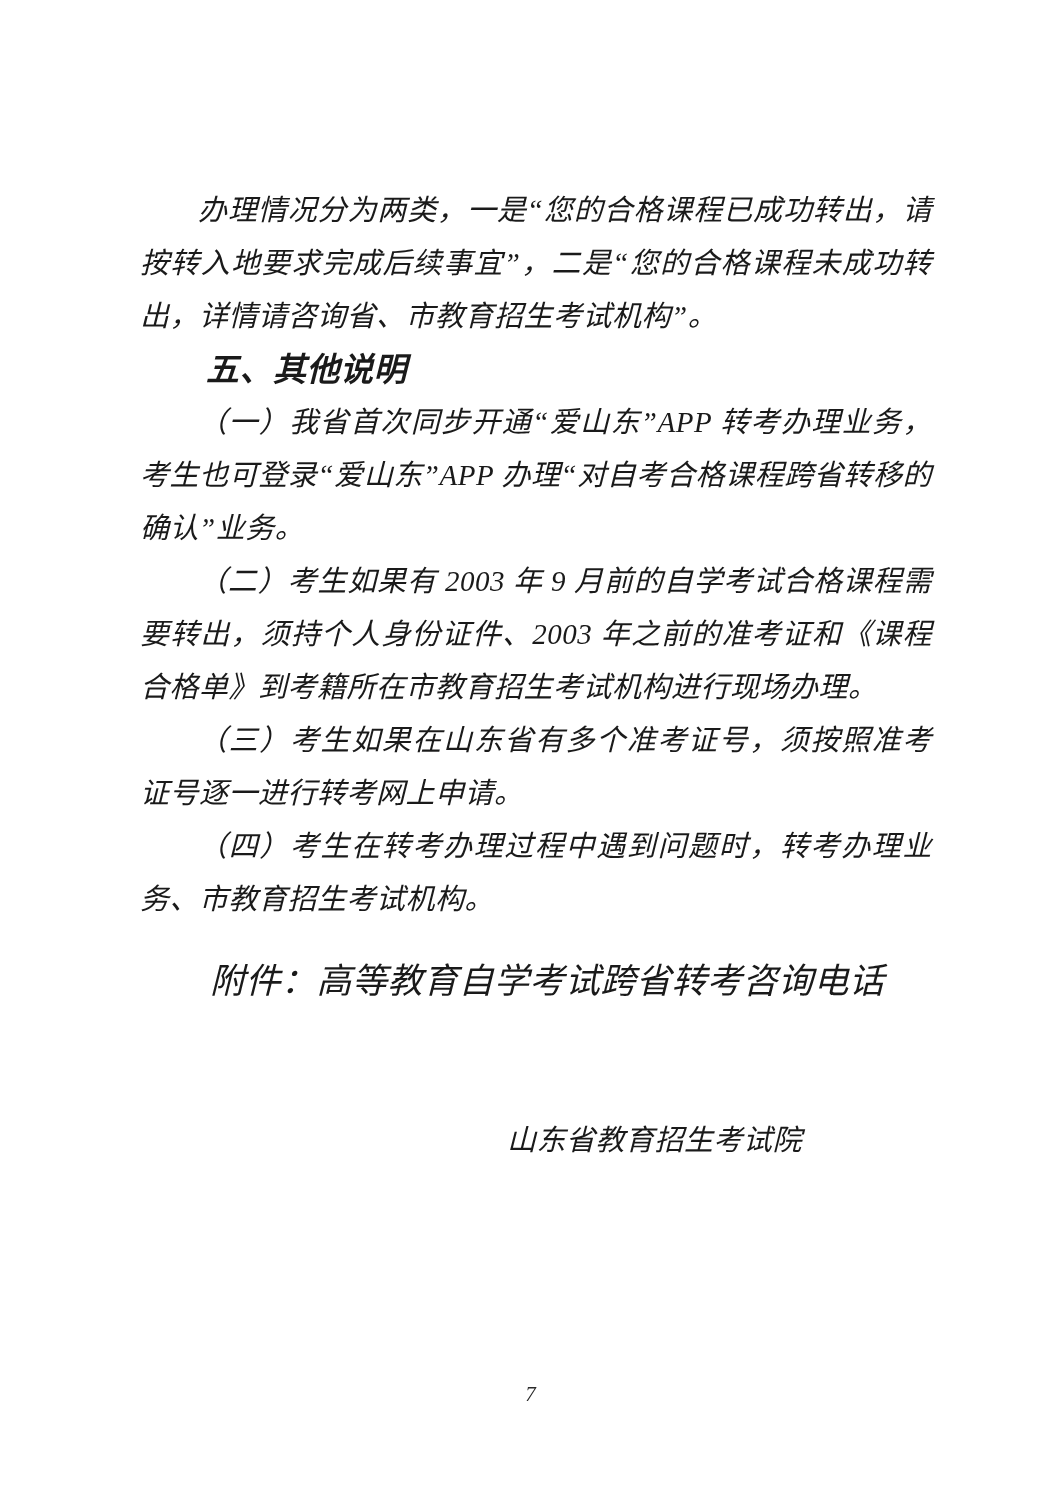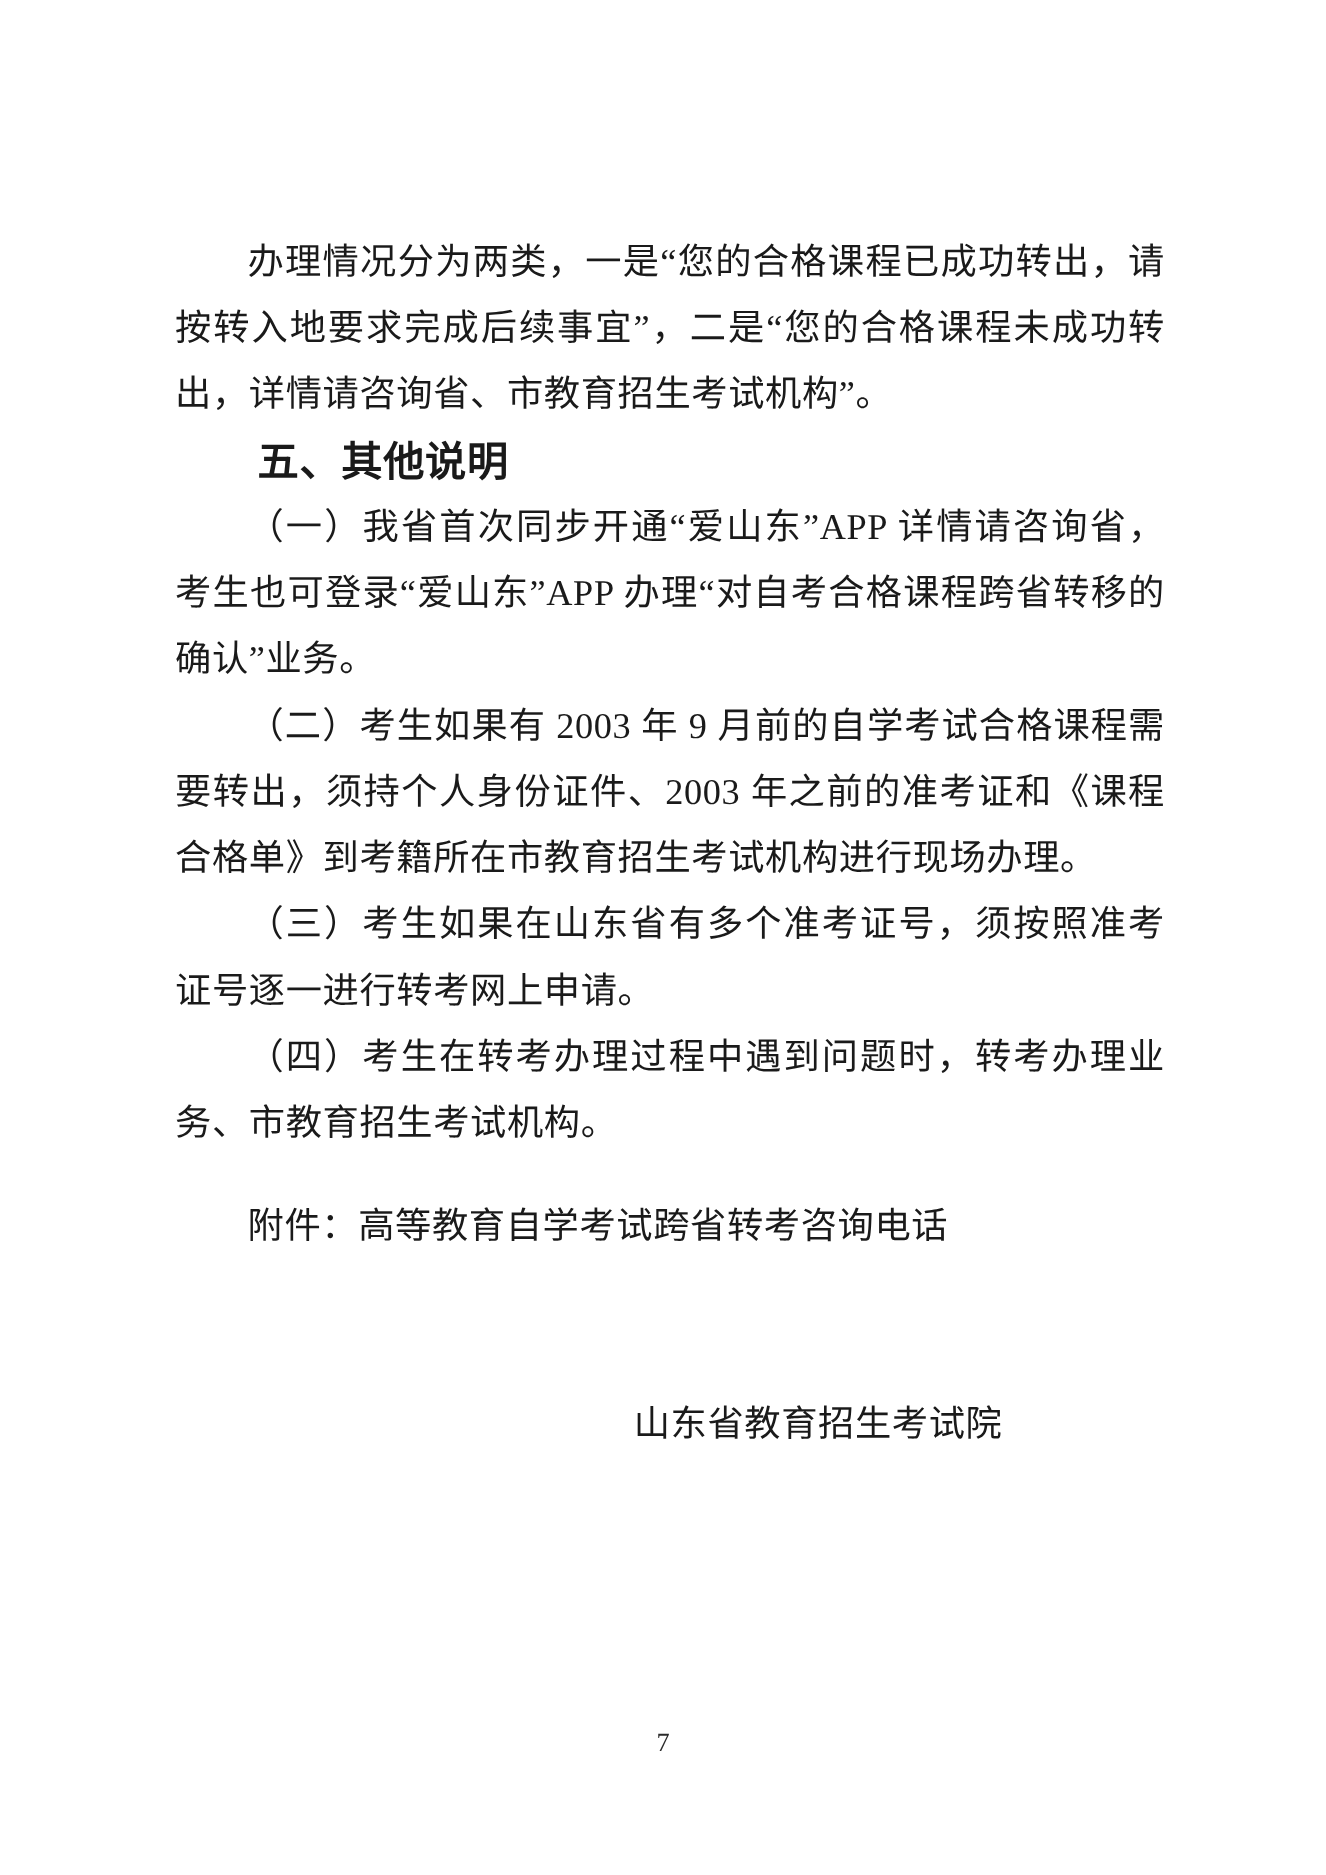--- a/index.html
+++ b/index.html
@@ -8,20 +8,21 @@
     background: #ffffff;
   }
   .page {
     position: relative;
     width: 1061px;
     height: 1500px;
     background: #ffffff;
     color: #1a1a1a;
     font-family: "Liberation Serif", "DejaVu Serif", serif;
     overflow: hidden;
+    font-style: italic;
   }
   .content {
     position: absolute;
     left: 140px;
     top: 184px;
     width: 792px;
   }
   .body-par {
     margin: 0;
     font-size: 29px;
@@ -34,21 +35,21 @@
     margin: 0;
     font-family: "Liberation Sans", "DejaVu Sans", sans-serif;
     font-weight: bold;
     font-size: 33px;
     line-height: 53px;
     text-indent: 2em;
     letter-spacing: 0.5px;
   }
   .attachment {
     margin: 29px 0 0 0;
-    font-size: 29px;
+    font-size: 35px;
     line-height: 53px;
     text-indent: 2em;
     letter-spacing: 0.5px;
   }
   .signature {
     margin: 106px 118px 0 auto;
     width: -moz-fit-content;
     width: fit-content;
     text-align: center;
     font-size: 29px;
@@ -71,21 +72,21 @@
 </style>
 </head>
 <body>
 
 <div class="page">
   <div class="content">
     <p class="body-par">办理情况分为两类，一是“您的合格课程已成功转出，请按转入地要求完成后续事宜”，二是“您的合格课程未成功转出，详情请咨询省、市教育招生考试机构”。</p>
 
     <h3 class="section-heading">五、其他说明</h3>
 
-    <p class="body-par">（一）我省首次同步开通“爱山东”APP 详情请咨询省，考生也可登录“爱山东”APP 办理“对自考合格课程跨省转移的确认”业务。</p>
+    <p class="body-par">（一）我省首次同步开通“爱山东”APP 转考办理业务，考生也可登录“爱山东”APP 办理“对自考合格课程跨省转移的确认”业务。</p>
 
     <p class="body-par">（二）考生如果有 2003 年 9 月前的自学考试合格课程需要转出，须持个人身份证件、2003 年之前的准考证和《课程合格单》到考籍所在市教育招生考试机构进行现场办理。</p>
 
     <p class="body-par">（三）考生如果在山东省有多个准考证号，须按照准考证号逐一进行转考网上申请。</p>
 
     <p class="body-par">（四）考生在转考办理过程中遇到问题时，转考办理业务、市教育招生考试机构。</p>
 
     <p class="attachment">附件：高等教育自学考试跨省转考咨询电话</p>
 
     <div class="signature">

